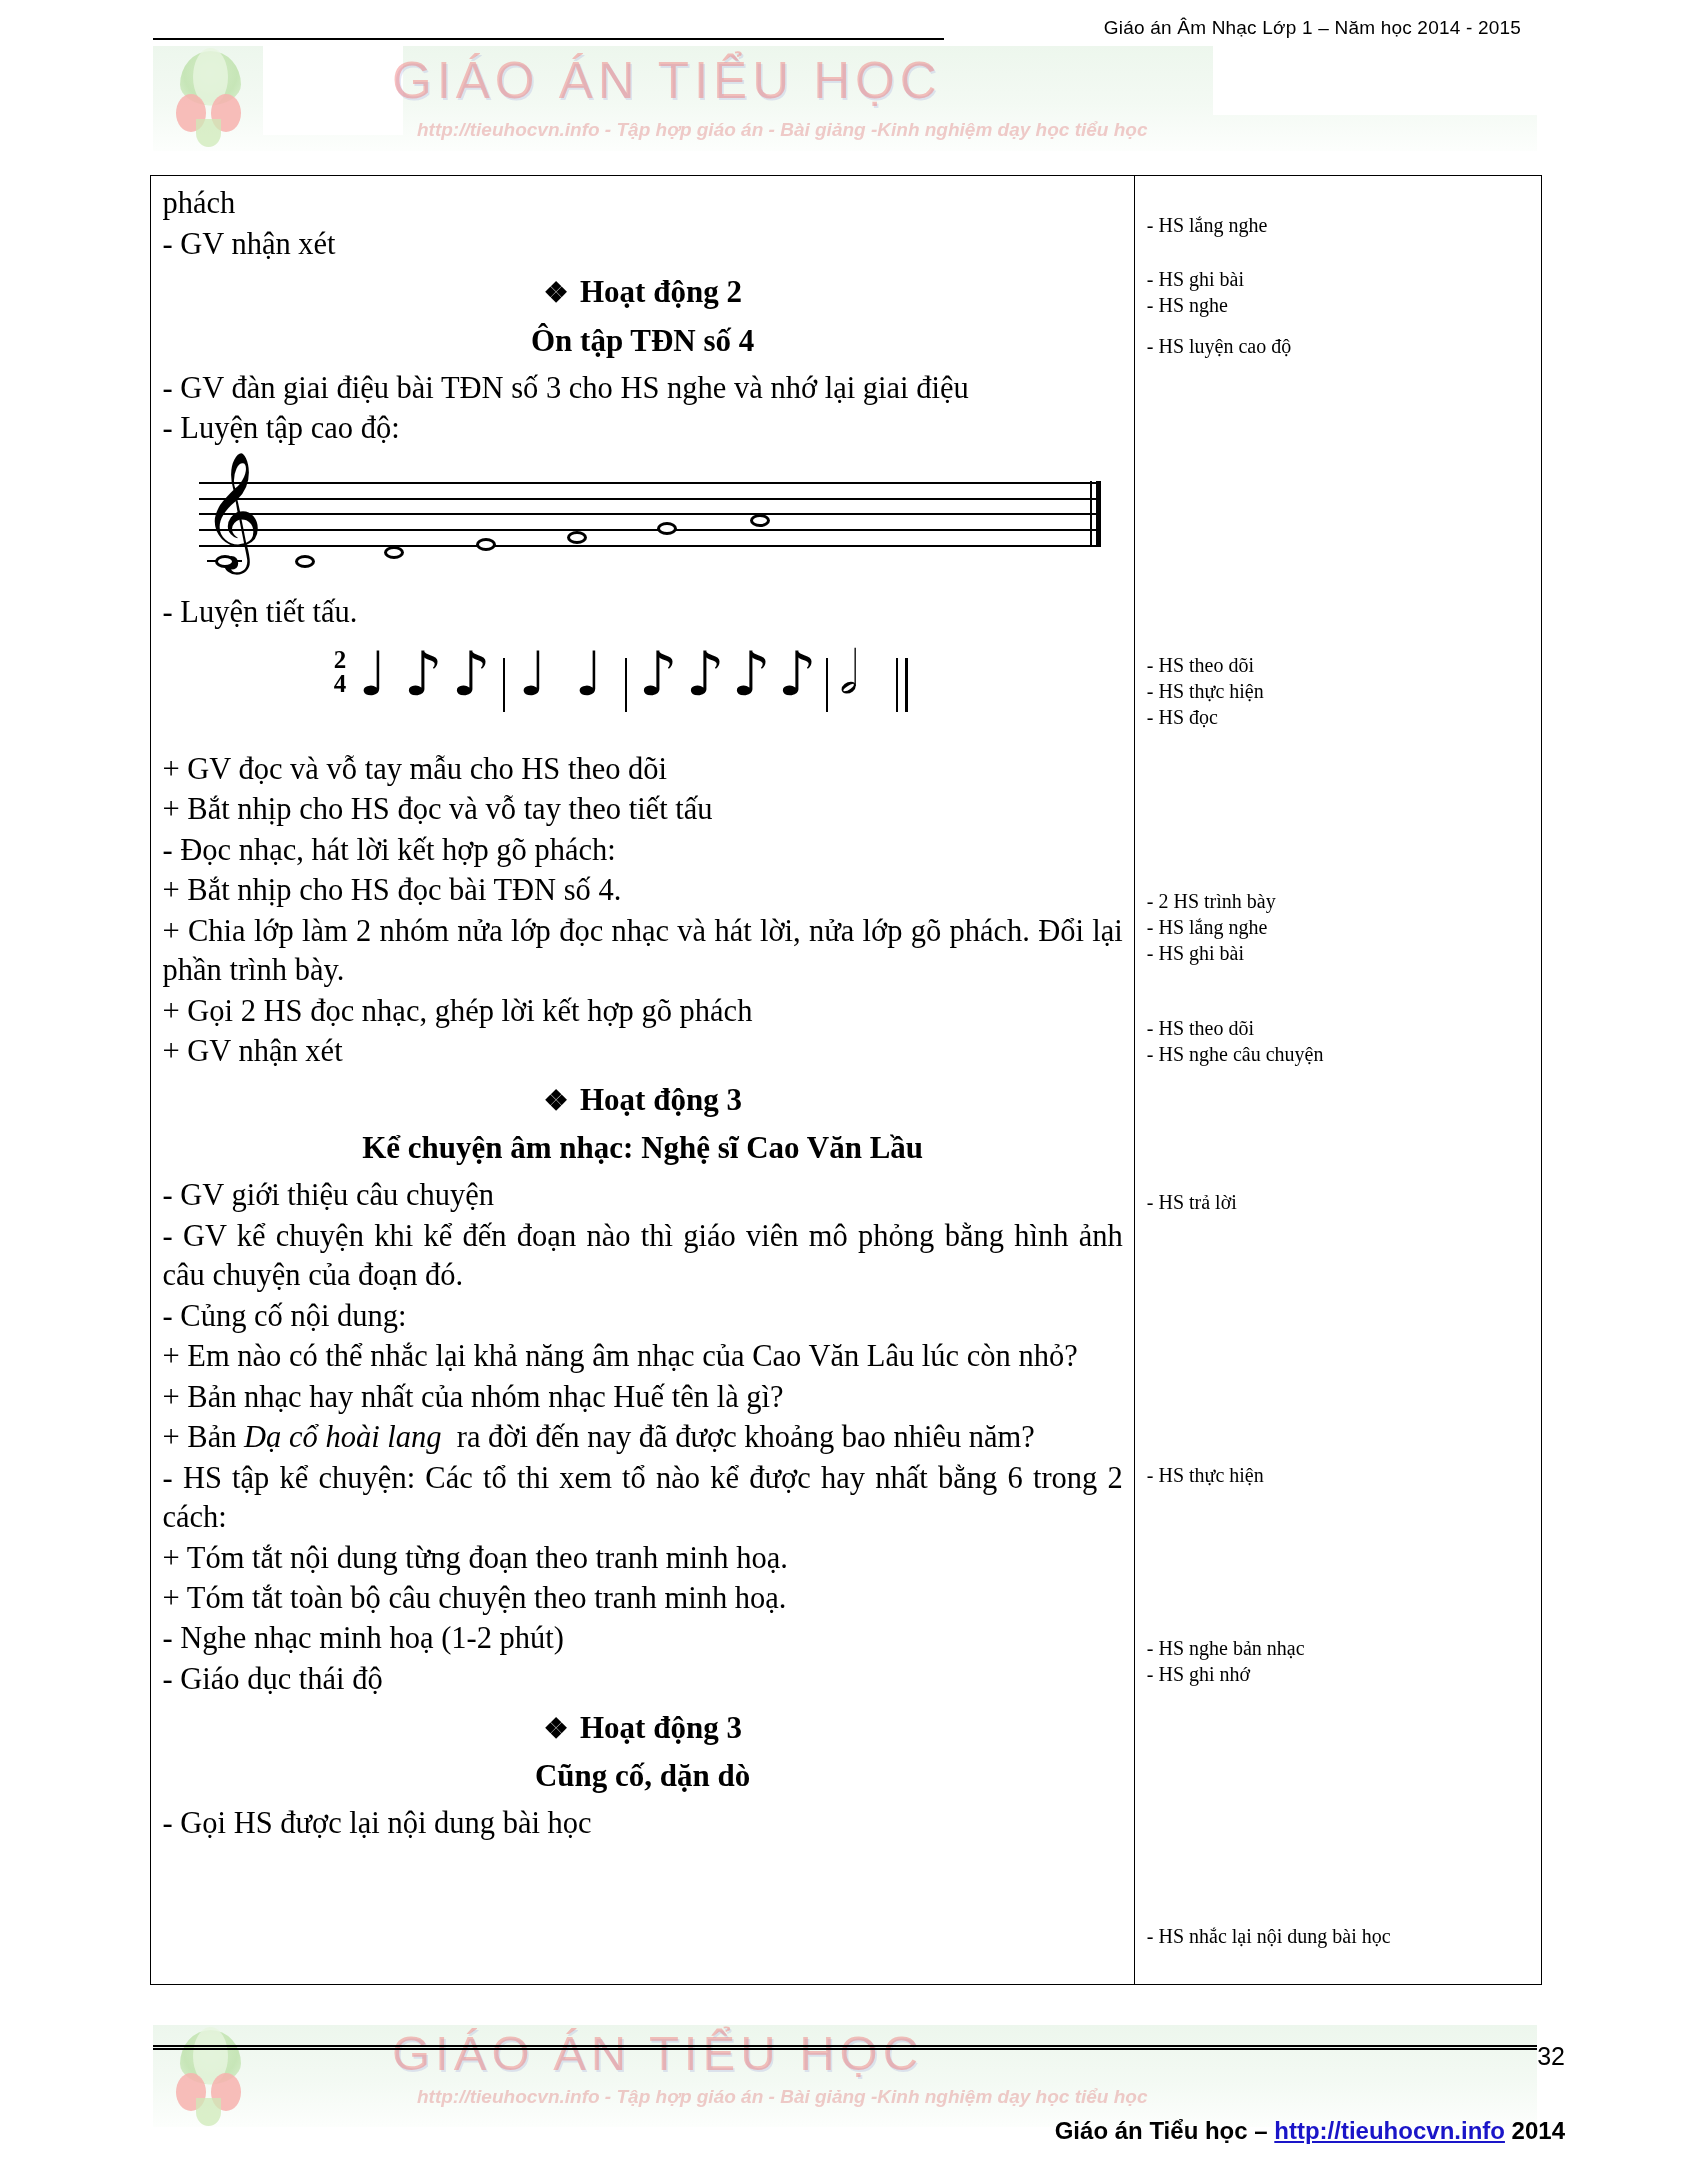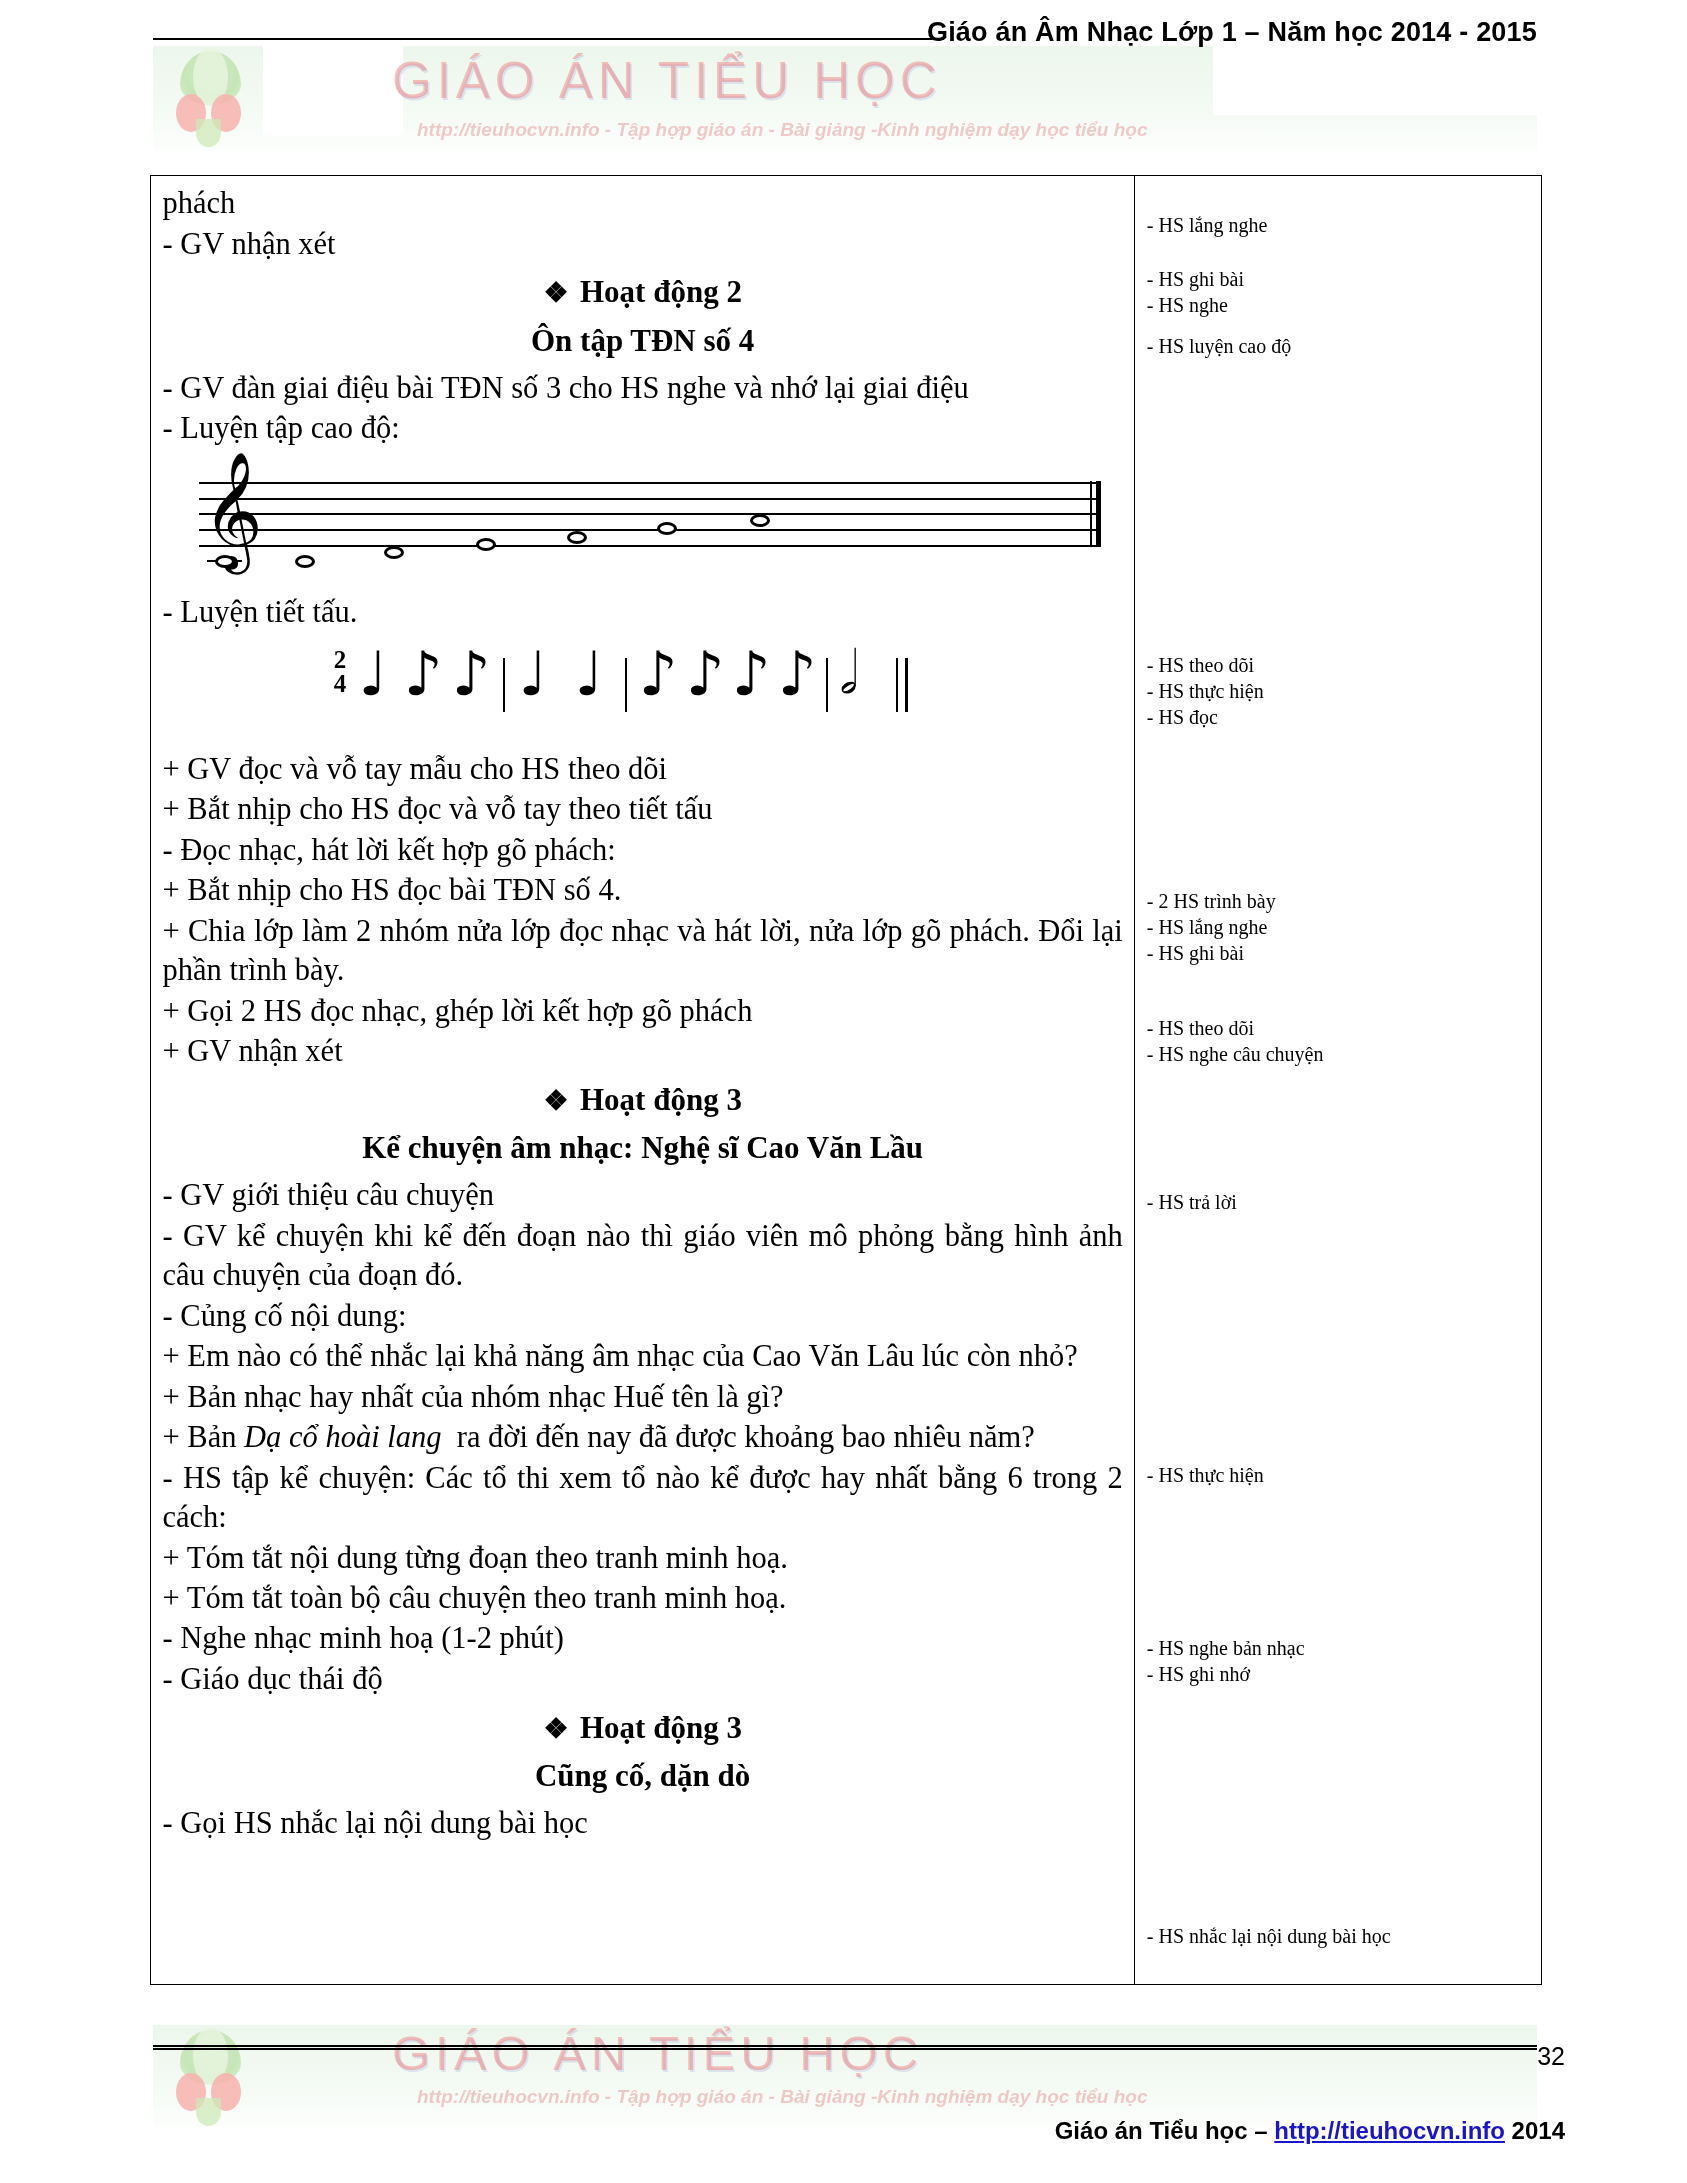--- a/index.html
+++ b/index.html
@@ -117,24 +117,24 @@
     z-index: 3;
   }
   .hdr-rule {
     position: absolute;
     left: 0; top: 21.4px;
     width: 791px; height: 0;
     border-top: 2.5px double #000;
   }
   .hdr-title {
     position: absolute;
-    right: 0; top: 0;
+    right: 16px; top: 0;
     font-family: "Liberation Sans", sans-serif;
-    font-weight: bold;
-    font-size: 27px;
+    font-weight: normal;
+    font-size: 19px;
     white-space: nowrap;
     letter-spacing: 0.2px;
   }
 
   
   .tbl {
     position: absolute;
     left: 150px; top: 175px;
     width: 1392px;
     border: 1.6px solid #000;
@@ -414,21 +414,21 @@
       <div class="ln just"><span>+ Bản </span><span class="it">Dạ cổ hoài lang</span><span>  ra đời đến nay đã được khoảng bao nhiêu năm?</span></div>
       <div class="ln just">- HS tập kể chuyện: Các tổ thi xem tổ nào kể được hay nhất bằng 6 trong 2 cách:</div>
       <div class="ln">+ Tóm tắt nội dung từng đoạn theo tranh minh hoạ.</div>
       <div class="ln">+ Tóm tắt toàn bộ câu chuyện theo tranh minh hoạ.</div>
       <div class="ln">- Nghe nhạc minh hoạ (1-2 phút)</div>
       <div class="ln">- Giáo dục thái độ</div>
 
       <div class="ctr"><span class="dia">❖</span><span>Hoạt động 3</span></div>
       <div class="ctr">Cũng cố, dặn dò</div>
 
-      <div class="ln">- Gọi HS nhắc lại nội dung bài học</div>
+      <div class="ln">- Gọi HS được lại nội dung bài học</div>
     </div>
 
     <div class="col-right">
       <div class="gap-m"></div>
       <div class="rln">- HS lắng nghe</div>
       <div class="gap-m"></div>
       <div class="rln">- HS ghi bài</div>
       <div class="rln">- HS nghe</div>
       <div class="gap-s"></div>
       <div class="rln">- HS luyện cao độ</div>

